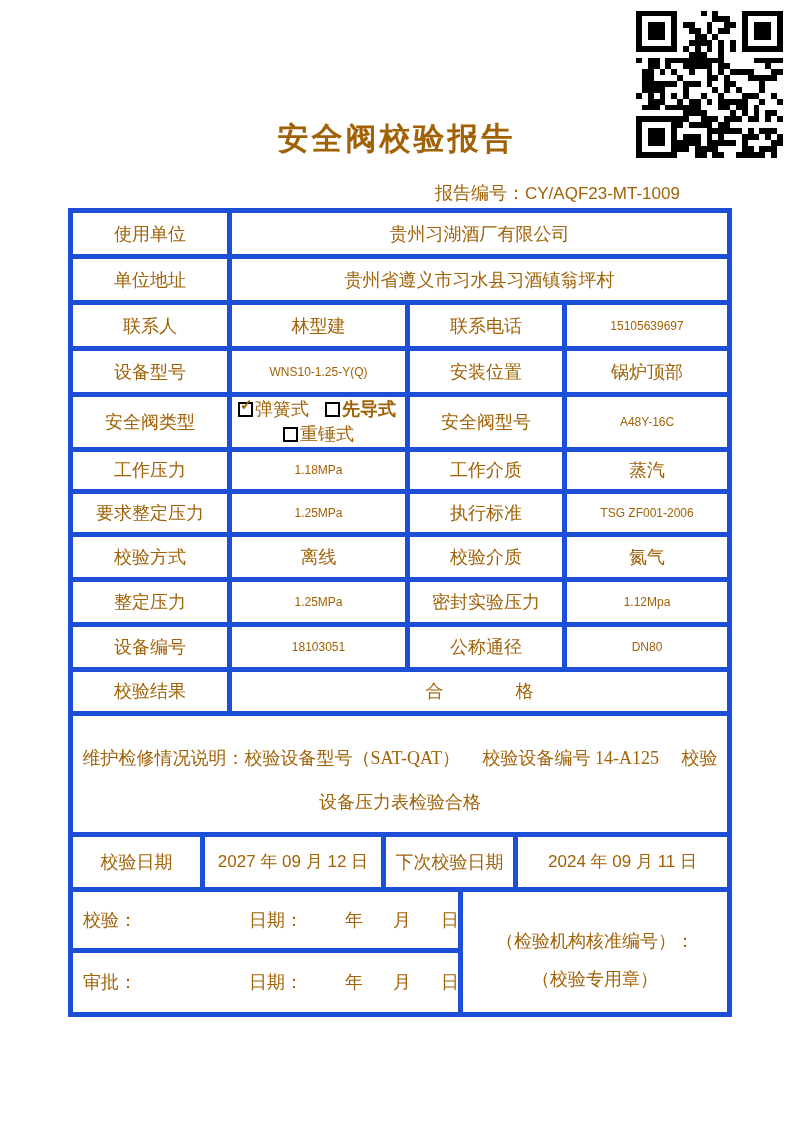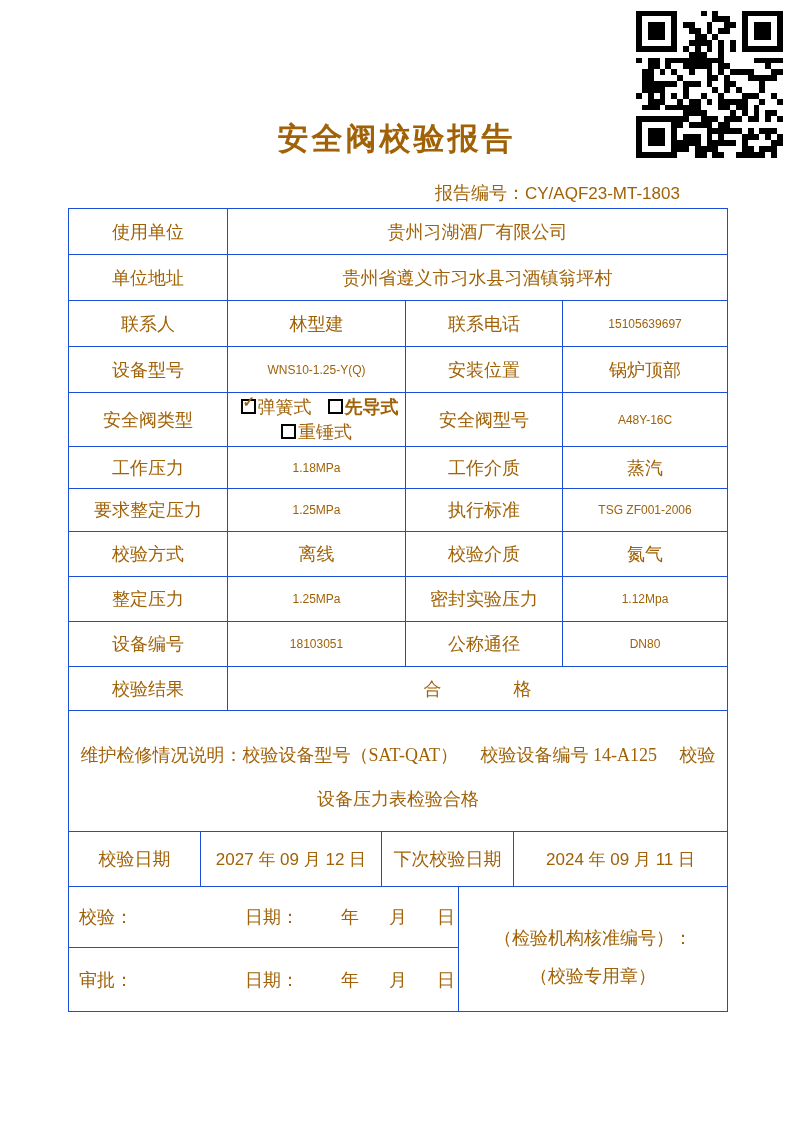--- a/index.html
+++ b/index.html
@@ -21,29 +21,29 @@
   .report-no{
     position:absolute;top:181px;left:435px;
     font-size:18px;white-space:nowrap;
   }
   .report-no .no-val{font-family:"Liberation Sans", sans-serif;font-size:17px;}
   table.report{
     position:absolute;left:68px;top:208px;
     width:659px;border-collapse:collapse;table-layout:fixed;
   }
   table.report td{
-    border:1px solid #1d4ed8;
+    border:5px solid #1d4ed8;
     padding:0;vertical-align:middle;text-align:center;
     overflow:hidden;
   }
   td.lab{font-size:18px;font-family:"Liberation Serif", serif;}
   td.cn{font-size:18px;font-family:"Liberation Serif", serif;}
   td.en{font-size:12px;font-family:"Liberation Sans", sans-serif;}
   td.cbcell{vertical-align:middle;}
-  .cb-line1{display:flex;align-items:center;justify-content:center;padding-left:6px;font-size:18px;}
+  .cb-line1{display:flex;align-items:center;justify-content:flex-start;padding-left:6px;font-size:18px;}
   .cb-line2{text-align:center;font-size:18px;margin-top:1px;}
   .opt{display:inline-flex;align-items:center;white-space:nowrap;}
   .opt + .opt{margin-left:16px;font-weight:bold;}
   .cb{
     display:inline-block;width:11px;height:11px;
     border:2px solid #000;position:relative;margin-right:2px;flex:none;
   }
   .cb.checked::after{
     content:"\2713";
     position:absolute;top:-6px;left:0;
@@ -392,21 +392,21 @@
       <rect x="18" y="24" width="1" height="1"></rect>
       <rect x="19" y="24" width="1" height="1"></rect>
       <rect x="20" y="24" width="1" height="1"></rect>
       <rect x="21" y="24" width="1" height="1"></rect>
       <rect x="23" y="24" width="1" height="1"></rect>
     </svg>
 
   <h1 class="title">安全阀校验报告</h1>
 
   <div class="report-no">
-    <span>报告编号：</span><span class="no-val">CY/AQF23-MT-1803</span>
+    <span>报告编号：</span><span class="no-val">CY/AQF23-MT-1009</span>
   </div>
 
   <table class="report">
     <colgroup>
       <col style="width:132px">
         <col style="width:27px">
         <col style="width:154px">
         <col style="width:24px">
       <col style="width:53px">
         <col style="width:55px">

